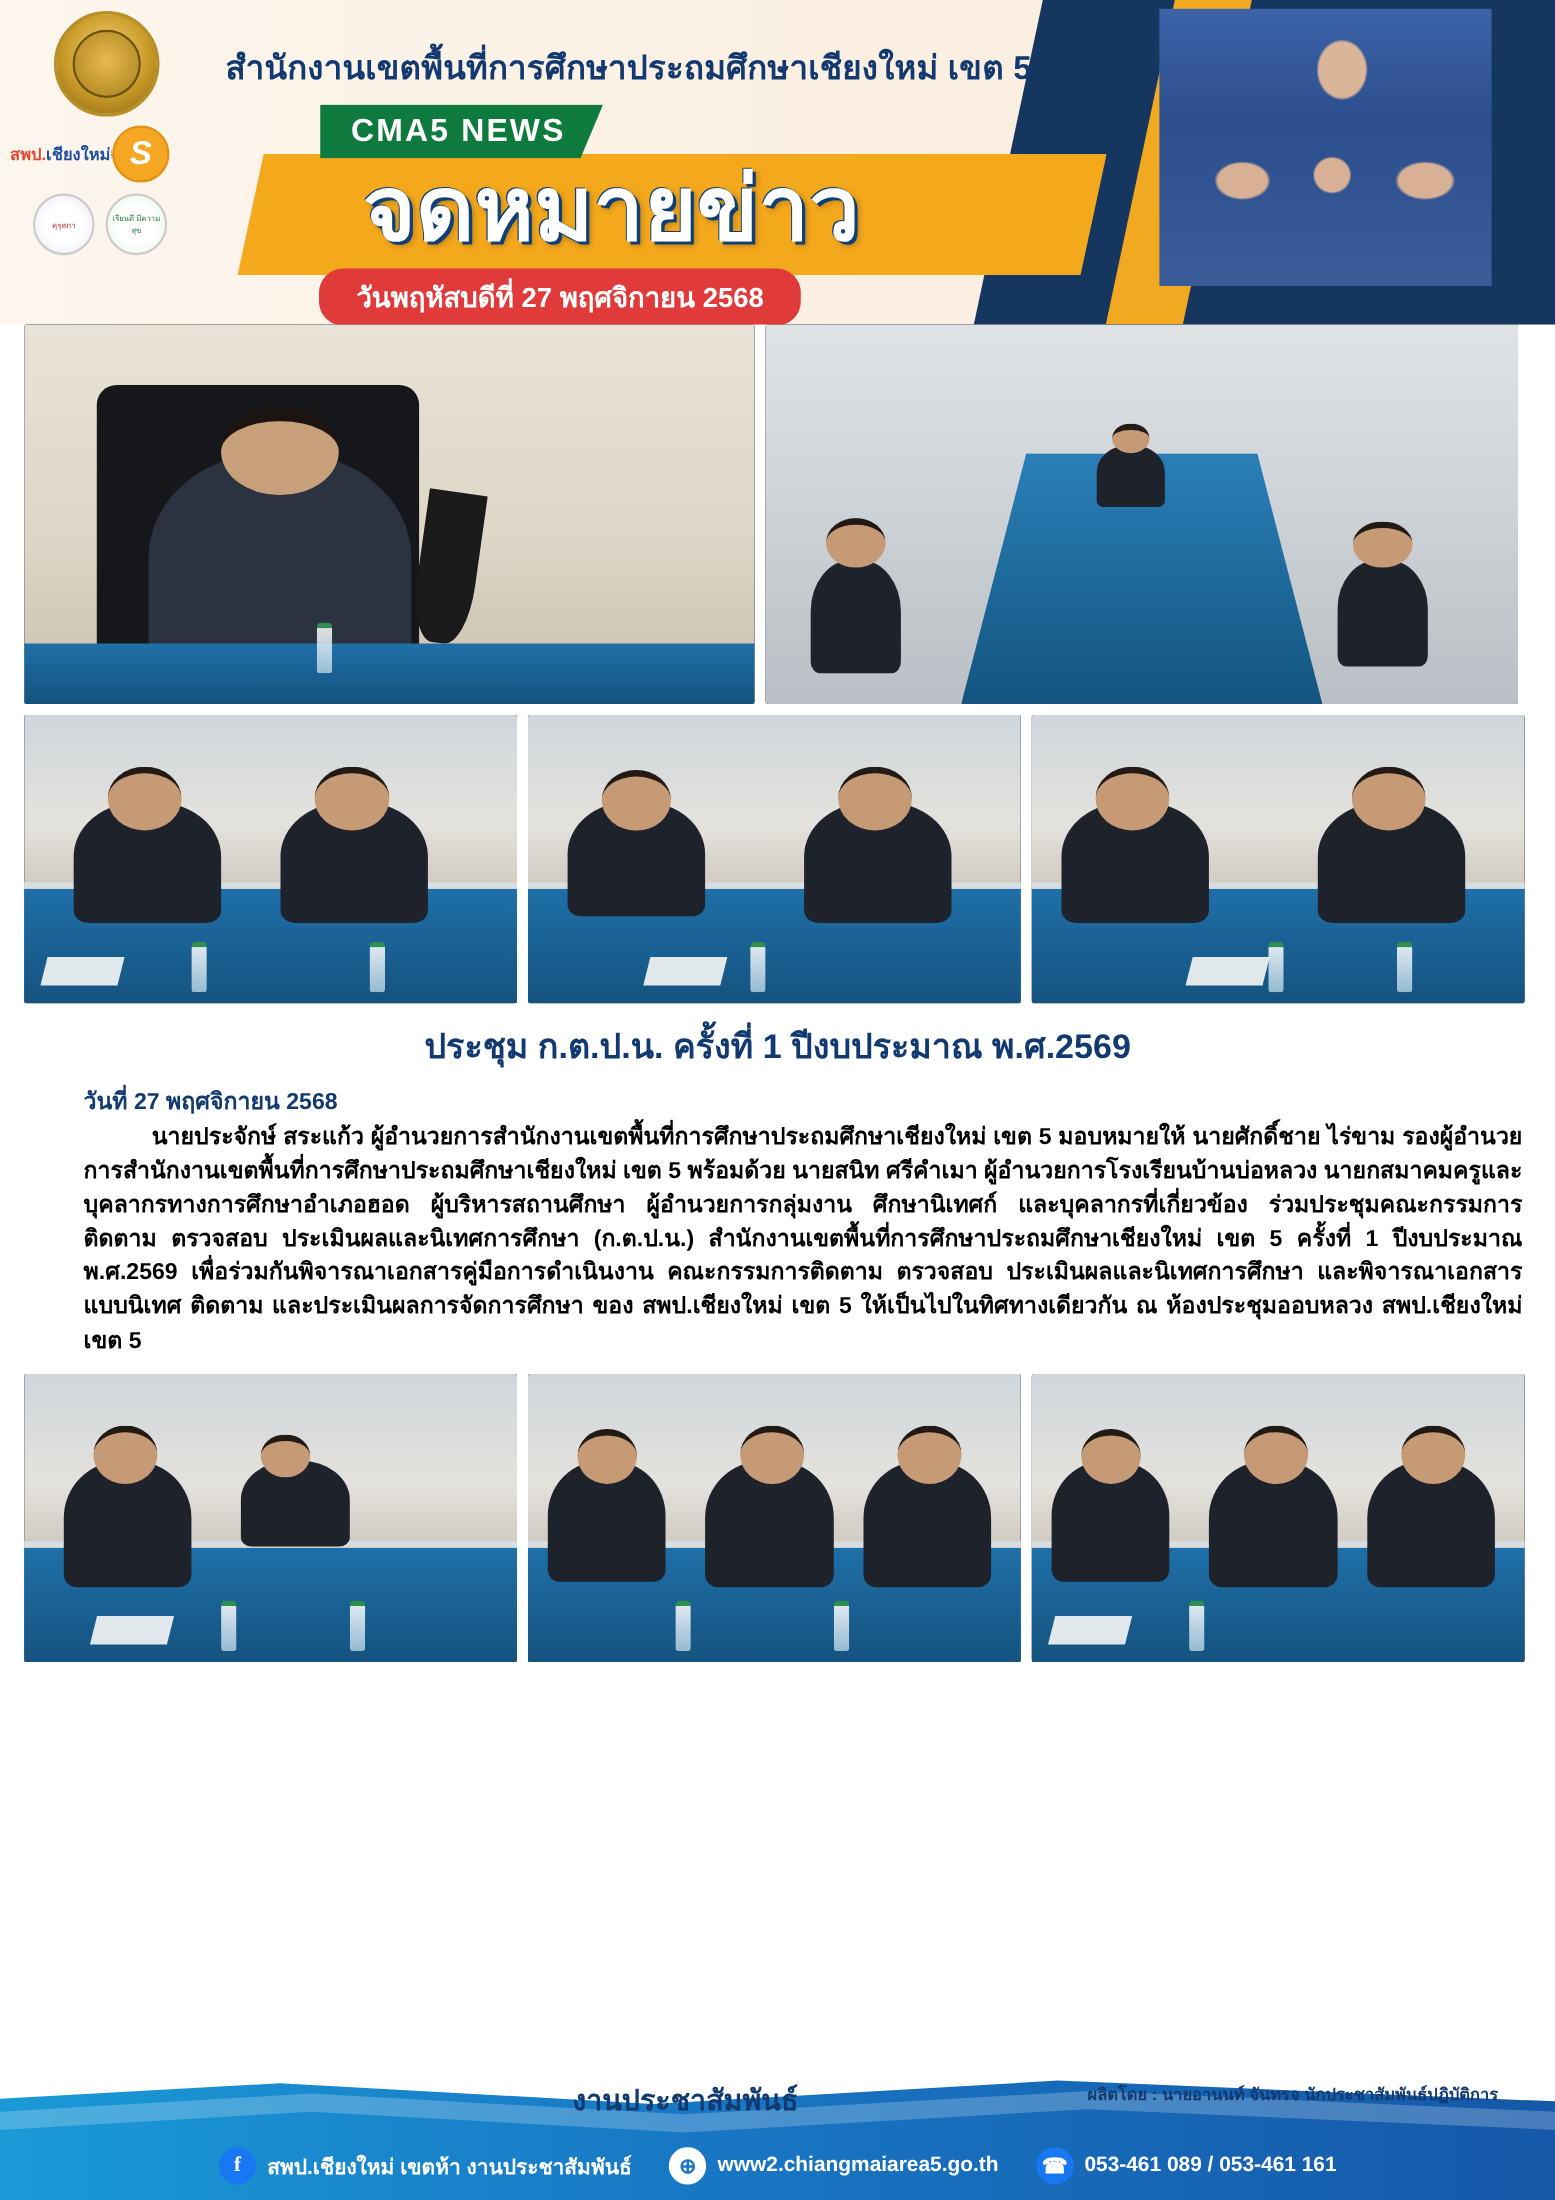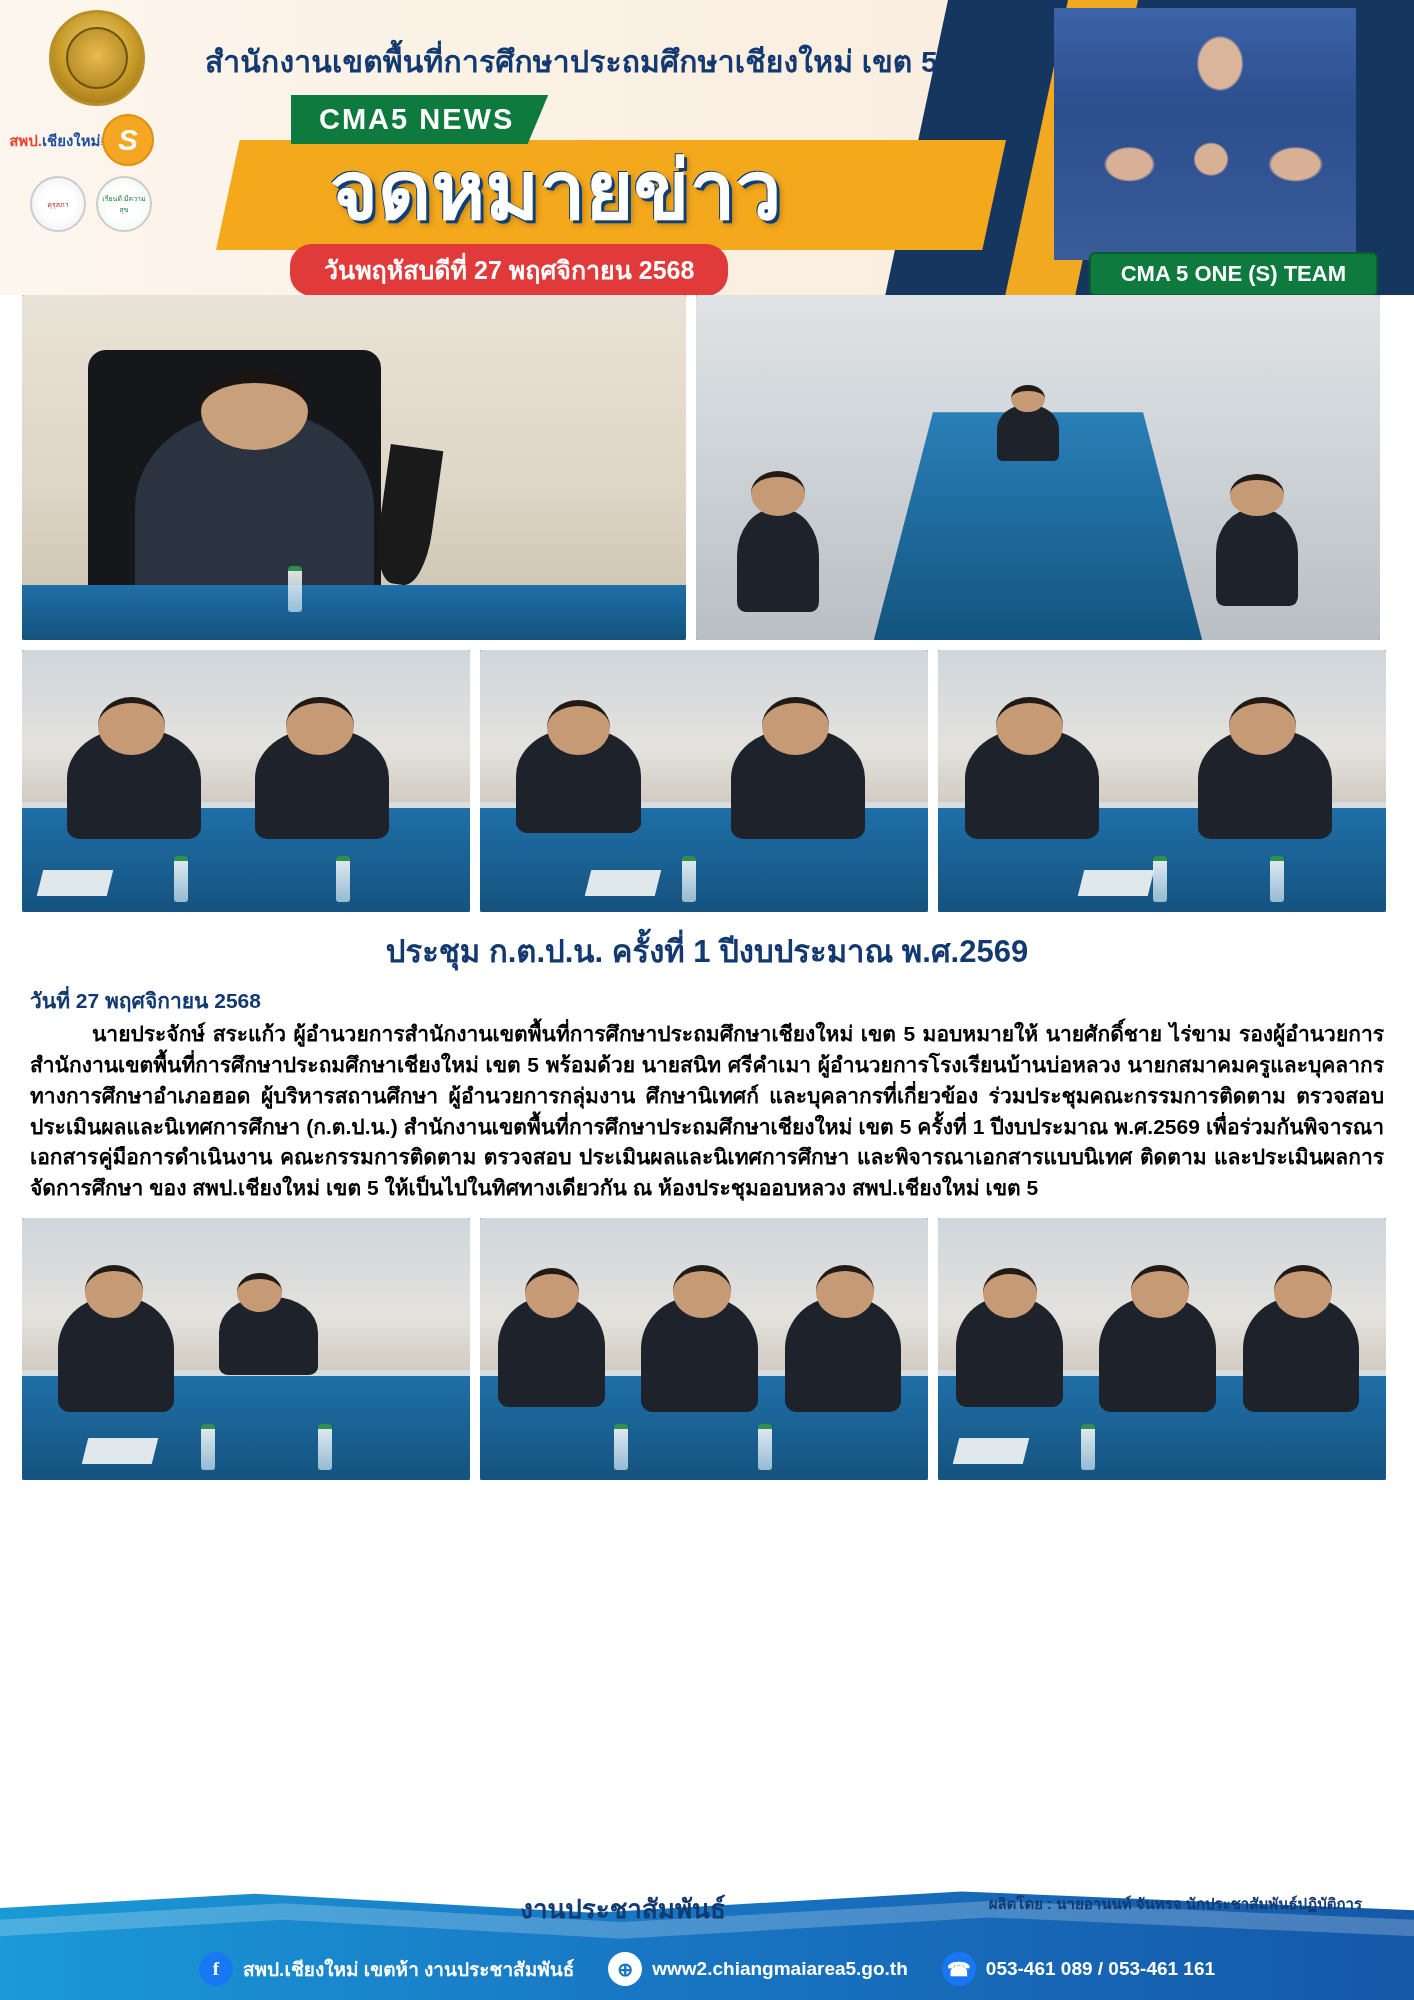--- a/index.html
+++ b/index.html
@@ -216,21 +216,21 @@
   }
 
   
   .caption-title {
     text-align: center;
     font-size: 31px; font-weight: bold; color: #123a70;
     margin: 14px 0 8px;
   }
 
   
-  .bodywrap { padding: 0 30px; }
+  .bodywrap { padding: 0 30px; margin-left: 46px; }
   .body-date { font-size: 21px; font-weight: bold; color: #123a70; margin-bottom: 2px; }
   .body-par {
     font-size: 21px; color: #000000; font-weight: bold;
     line-height: 1.47; text-align: justify; text-indent: 62px;
   }
 
   
   .footer {
     position: absolute; left: 0; bottom: 0; width: 1414px; height: 118px;
   }
@@ -292,21 +292,20 @@
   </div>
 
   <div class="head-title">สำนักงานเขตพื้นที่การศึกษาประถมศึกษาเชียงใหม่ เขต 5</div>
 
   <div class="yellow-banner"></div>
   <div class="cma-news-ribbon">CMA5 NEWS</div>
   <div class="big-thai">จดหมายข่าว</div>
   <div class="date-pill">วันพฤหัสบดีที่ 27 พฤศจิกายน 2568</div>
 
   <div class="head-photo"></div>
-  <div class="team-badge">CMA 5 ONE (S) TEAM</div>
 </div>
 
 <div class="photos">
 
   <div class="row">
     <div class="photo r1a pA">
       <div class="ph-room"></div>
       <div class="chair"></div>
       <div class="suit"></div>
       <div class="headA"></div>

